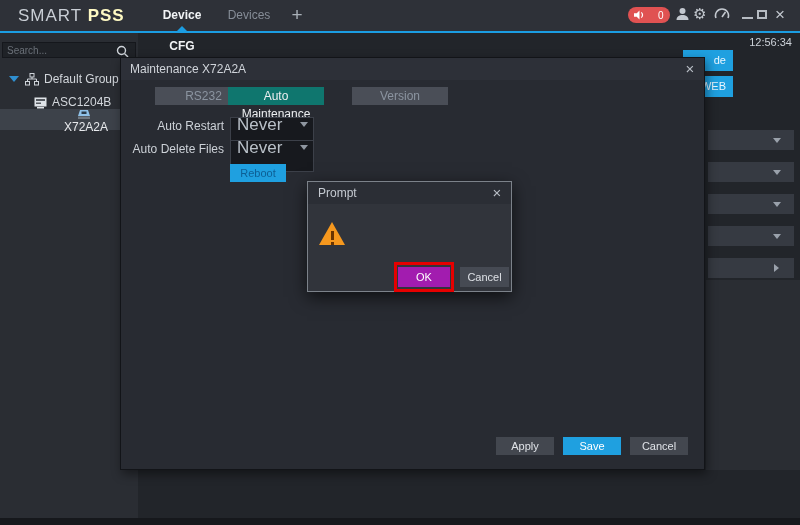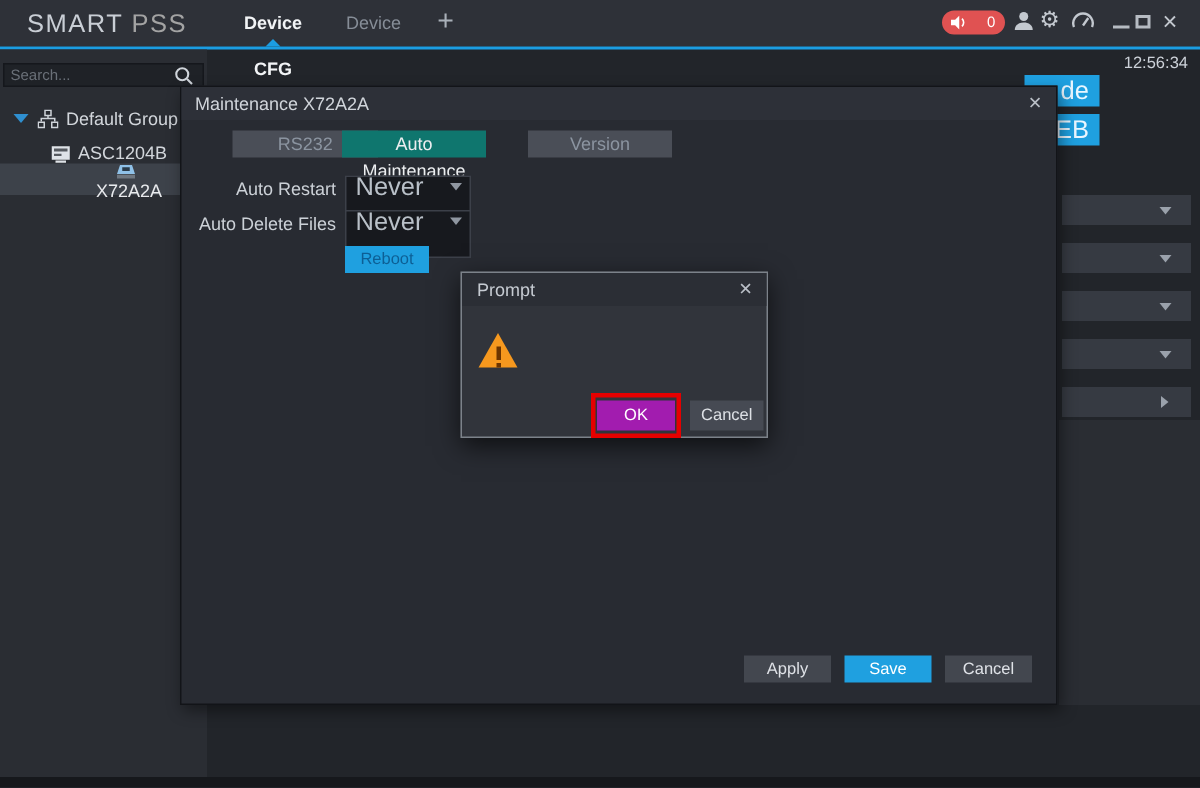--- a/index.html
+++ b/index.html
@@ -3,21 +3,21 @@
 <meta charset="utf-8">
 <style>
   * { margin:0; padding:0; box-sizing:border-box; }
   html,body { width:800px; height:525px; }
   body { font-family:"Liberation Sans", sans-serif; background:#22252a; overflow:hidden; }
   #stage { position:relative; width:800px; height:525px; background:#22252a; }
 
   
   .topbar { position:absolute; left:0; top:0; width:800px; height:31px; background:#2e3138; }
   .logo { position:absolute; left:18px; top:6px; font-size:17px; letter-spacing:1px; color:#c9ced5; }
-  .logo b { color:#a3a3a3; font-weight:normal; }
+  .logo b { color:#fef9c3; font-weight:bold; }
   .main-tab { position:absolute; top:0; height:31px; line-height:31px; font-size:12px; text-align:center; cursor:default; }
   .main-tab.active { color:#f2f4f6; font-weight:bold; }
   .main-tab.inactive { color:#868d97; }
   .tab-devicecfg { left:150px; width:64px; }
   .tab-devices  { left:226px; width:46px; }
   .add-tab { position:absolute; left:286px; top:4px; width:22px; height:22px; color:#a9b0b8; font-size:19px; line-height:22px; text-align:center; }
   .blue-line { position:absolute; left:0; top:31px; width:800px; height:2px; background:#1b9de2; }
   .tab-notch { position:absolute; left:177px; top:26px; width:0; height:0; border-left:5px solid transparent; border-right:5px solid transparent; border-bottom:5px solid #1b9de2; }
 
   .alarm-pill { position:absolute; left:628px; top:7px; width:42px; height:16px; border-radius:8px; background:#e05252; display:flex; align-items:center; }
@@ -35,21 +35,21 @@
   .search-row { position:absolute; left:2px; top:9px; width:134px; height:16px; background:#1f2227; border:1px solid #15171c; }
   .search-input { position:absolute; left:4px; top:0px; width:100px; height:14px; background:transparent; border:none; outline:none; color:#9aa0a8; font-size:10px; font-family:"Liberation Sans",sans-serif; }
   .search-input::placeholder { color:#6a7078; }
   .mag-icon { position:absolute; right:6px; top:1px; }
   .tree-row { position:absolute; left:0; width:138px; height:20px; display:flex; align-items:center; color:#d2d6db; font-size:12px; }
   .tree-row.selected { background:#3d424a; color:#e8eaed;flex-direction:column; }
   .expander { width:0; height:0; border-left:5px solid transparent; border-right:5px solid transparent; border-top:6px solid #2f8fd0; margin-left:9px; margin-right:6px; }
   .tree-icon { margin-right:5px; display:inline-flex; }
 
   
-  .rp-btn { position:absolute; left:683px; width:50px; height:21px; background:#1fa0e0; color:#eaf6ff; font-size:17px; text-align:right; line-height:21px; padding-right:7px; z-index:2; }
+  .rp-btn { position:absolute; left:683px; width:50px; height:21px; background:#1fa0e0; color:#eaf6ff; font-size:11px; text-align:right; line-height:21px; padding-right:7px; z-index:2; }
   .rp-row { position:absolute; left:708px; width:86px; height:20px; background:#363a42; z-index:1; }
   .rp-caret-down { position:absolute; right:13px; top:8px; width:0; height:0; border-left:4px solid transparent; border-right:4px solid transparent; border-top:5px solid #9aa1ab; }
   .rp-caret-right { position:absolute; right:15px; top:6px; width:0; height:0; border-top:4px solid transparent; border-bottom:4px solid transparent; border-left:5px solid #9aa1ab; }
   .rp-lower { position:absolute; left:706px; top:280px; width:94px; height:190px; background:#2a2d33; z-index:1; }
 
   .bottom-strip { position:absolute; left:0; top:518px; width:800px; height:7px; background:#16181c; z-index:3; }
 
   
   .mdialog { position:absolute; left:120px; top:57px; width:585px; height:413px; background:#282b32; border:1px solid #121418; z-index:10; box-shadow:2px 4px 10px rgba(0,0,0,.45); }
   .mdialog-titlebar { position:absolute; left:0; top:0; width:100%; height:22px; background:#2d3038; }
@@ -83,21 +83,21 @@
 </style>
 </head>
 <body>
 
 <div id="stage">
 
   <div class="topbar">
     <div class="logo"><span>SMART</span> <b>PSS</b></div>
 
     <div class="main-tab active tab-devicecfg">Device CFG</div>
-    <div class="main-tab inactive tab-devices">Device</div>
+    <div class="main-tab inactive tab-devices">Devices</div>
     <div class="add-tab">+</div>
 
     <div class="alarm-pill">
       <span class="tree-icon" style="margin-left:6px;">
         <svg width="11" height="10" viewBox="0 0 12 10">
             <path d="M0 3h3l3-3v10L3 7H0z" fill="#ffffff"></path>
             <path d="M8 2.2c1.6 1.6 1.6 4 0 5.6" stroke="#ffffff" stroke-width="1.2" fill="none"></path>
           </svg>
       </span>
       <span class="alarm-count">0</span>

